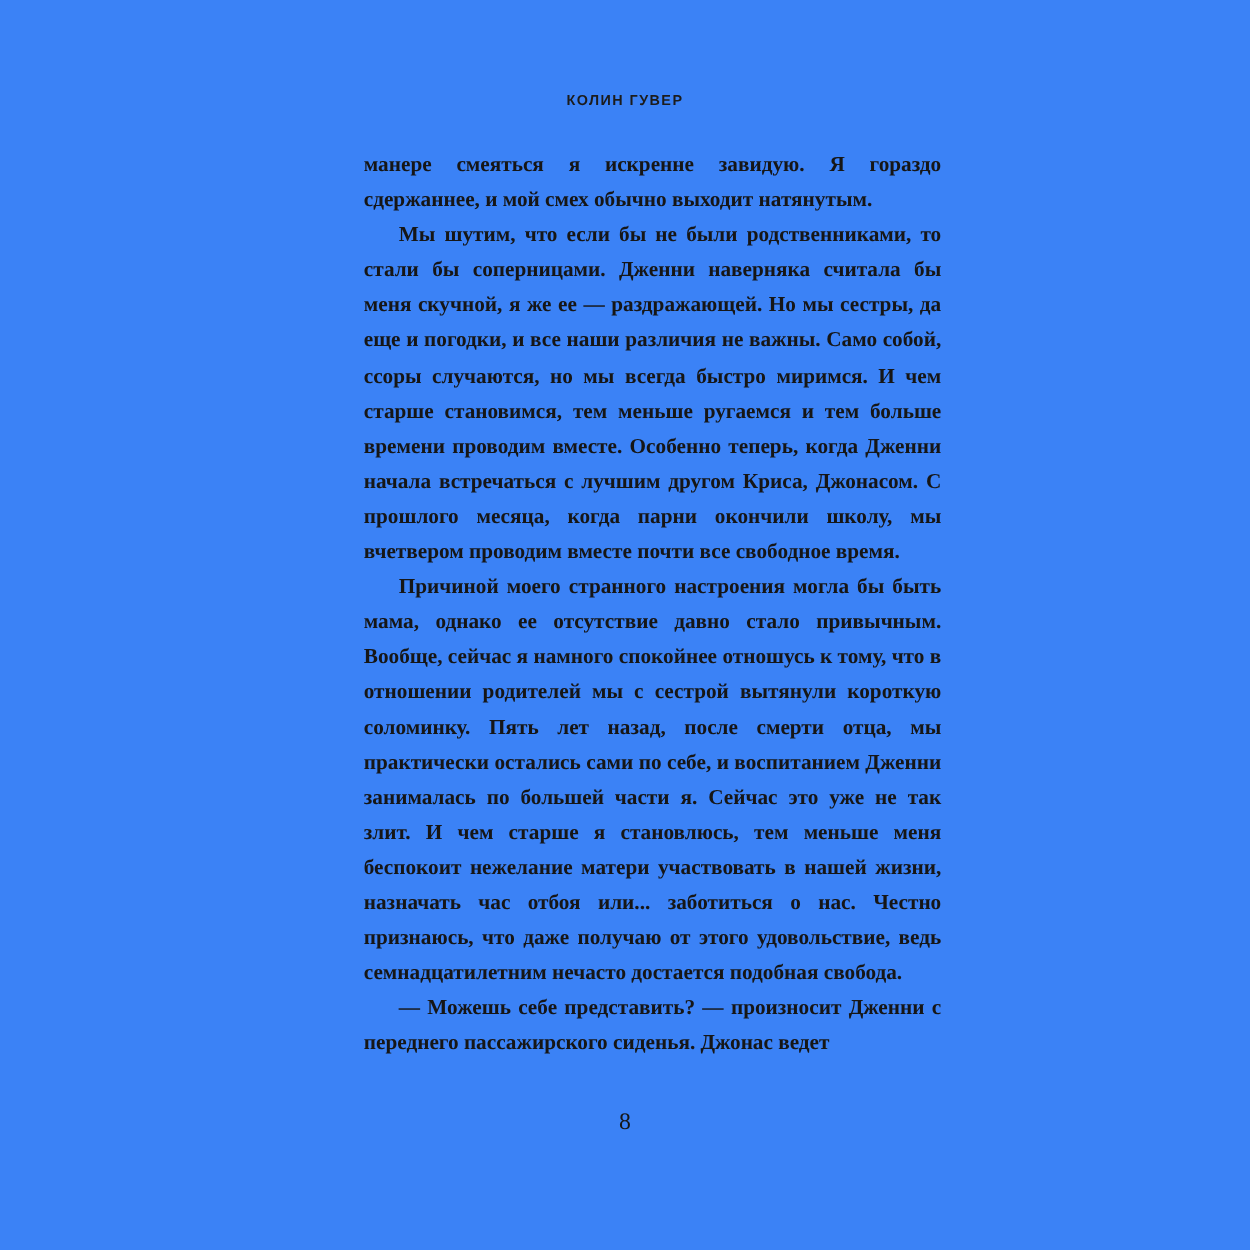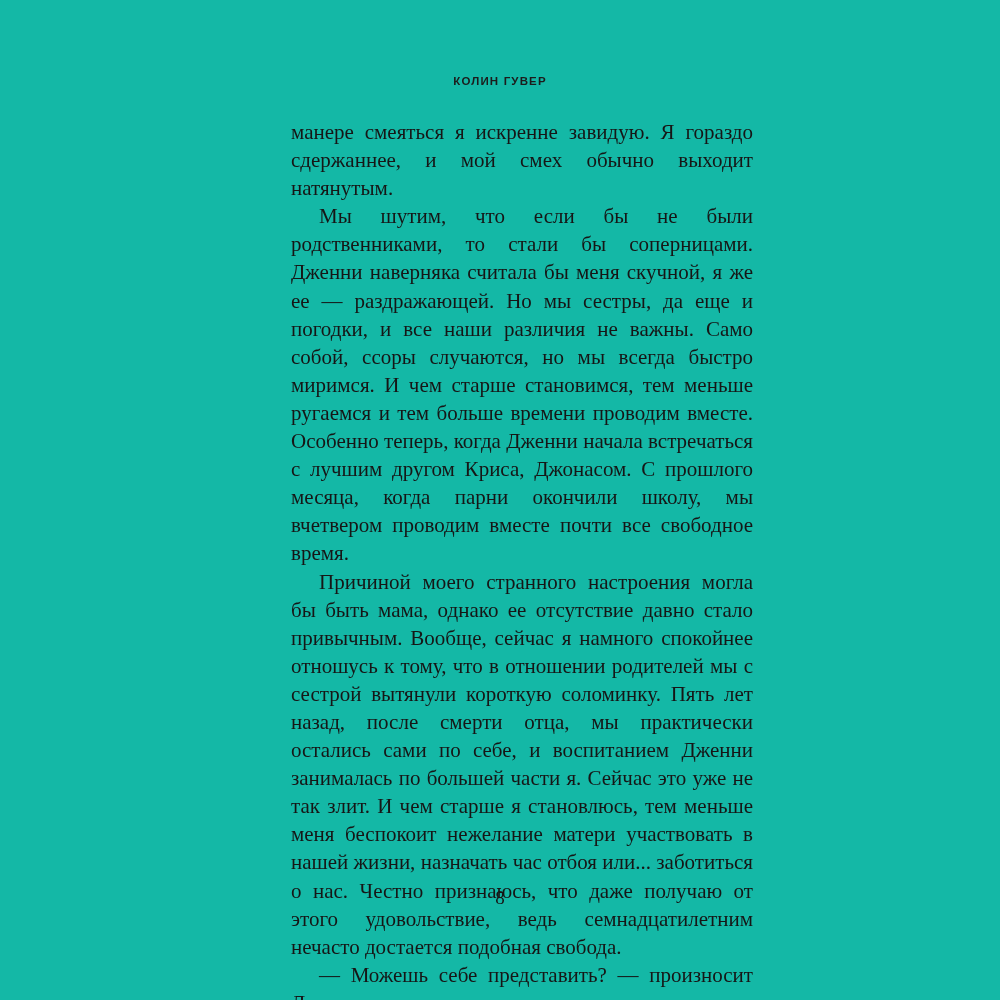--- a/index.html
+++ b/index.html
@@ -4,21 +4,21 @@
 <style>
   html, body {
     margin: 0;
     padding: 0;
     background: #ffffff;
   }
   .page {
     position: relative;
     width: 1000px;
     height: 1000px;
-    background: #14b8a6;
+    background: #3b82f6;
     overflow: hidden;
     font-family: "Liberation Serif", "DejaVu Serif", serif;
   }
 
   
   .running-head {
     position: absolute;
     top: 76px;
     left: 0;
     width: 1000px;
@@ -35,26 +35,27 @@
   
   .text-block {
     position: absolute;
     left: 291px;
     top: 118px;
     width: 462px;
   }
 
   .para {
     margin: 0;
-    font-size: 21px;
+    font-size: 17px;
     line-height: 28.1px;
     color: #161616;
     text-align: justify;
     text-justify: inter-word;
     text-indent: 28px;
+    font-weight: bold;
     -webkit-font-smoothing: antialiased;
   }
   .para.no-indent {
     text-indent: 0;
   }
   .para .italic {
     font-style: italic;
   }
 
   

